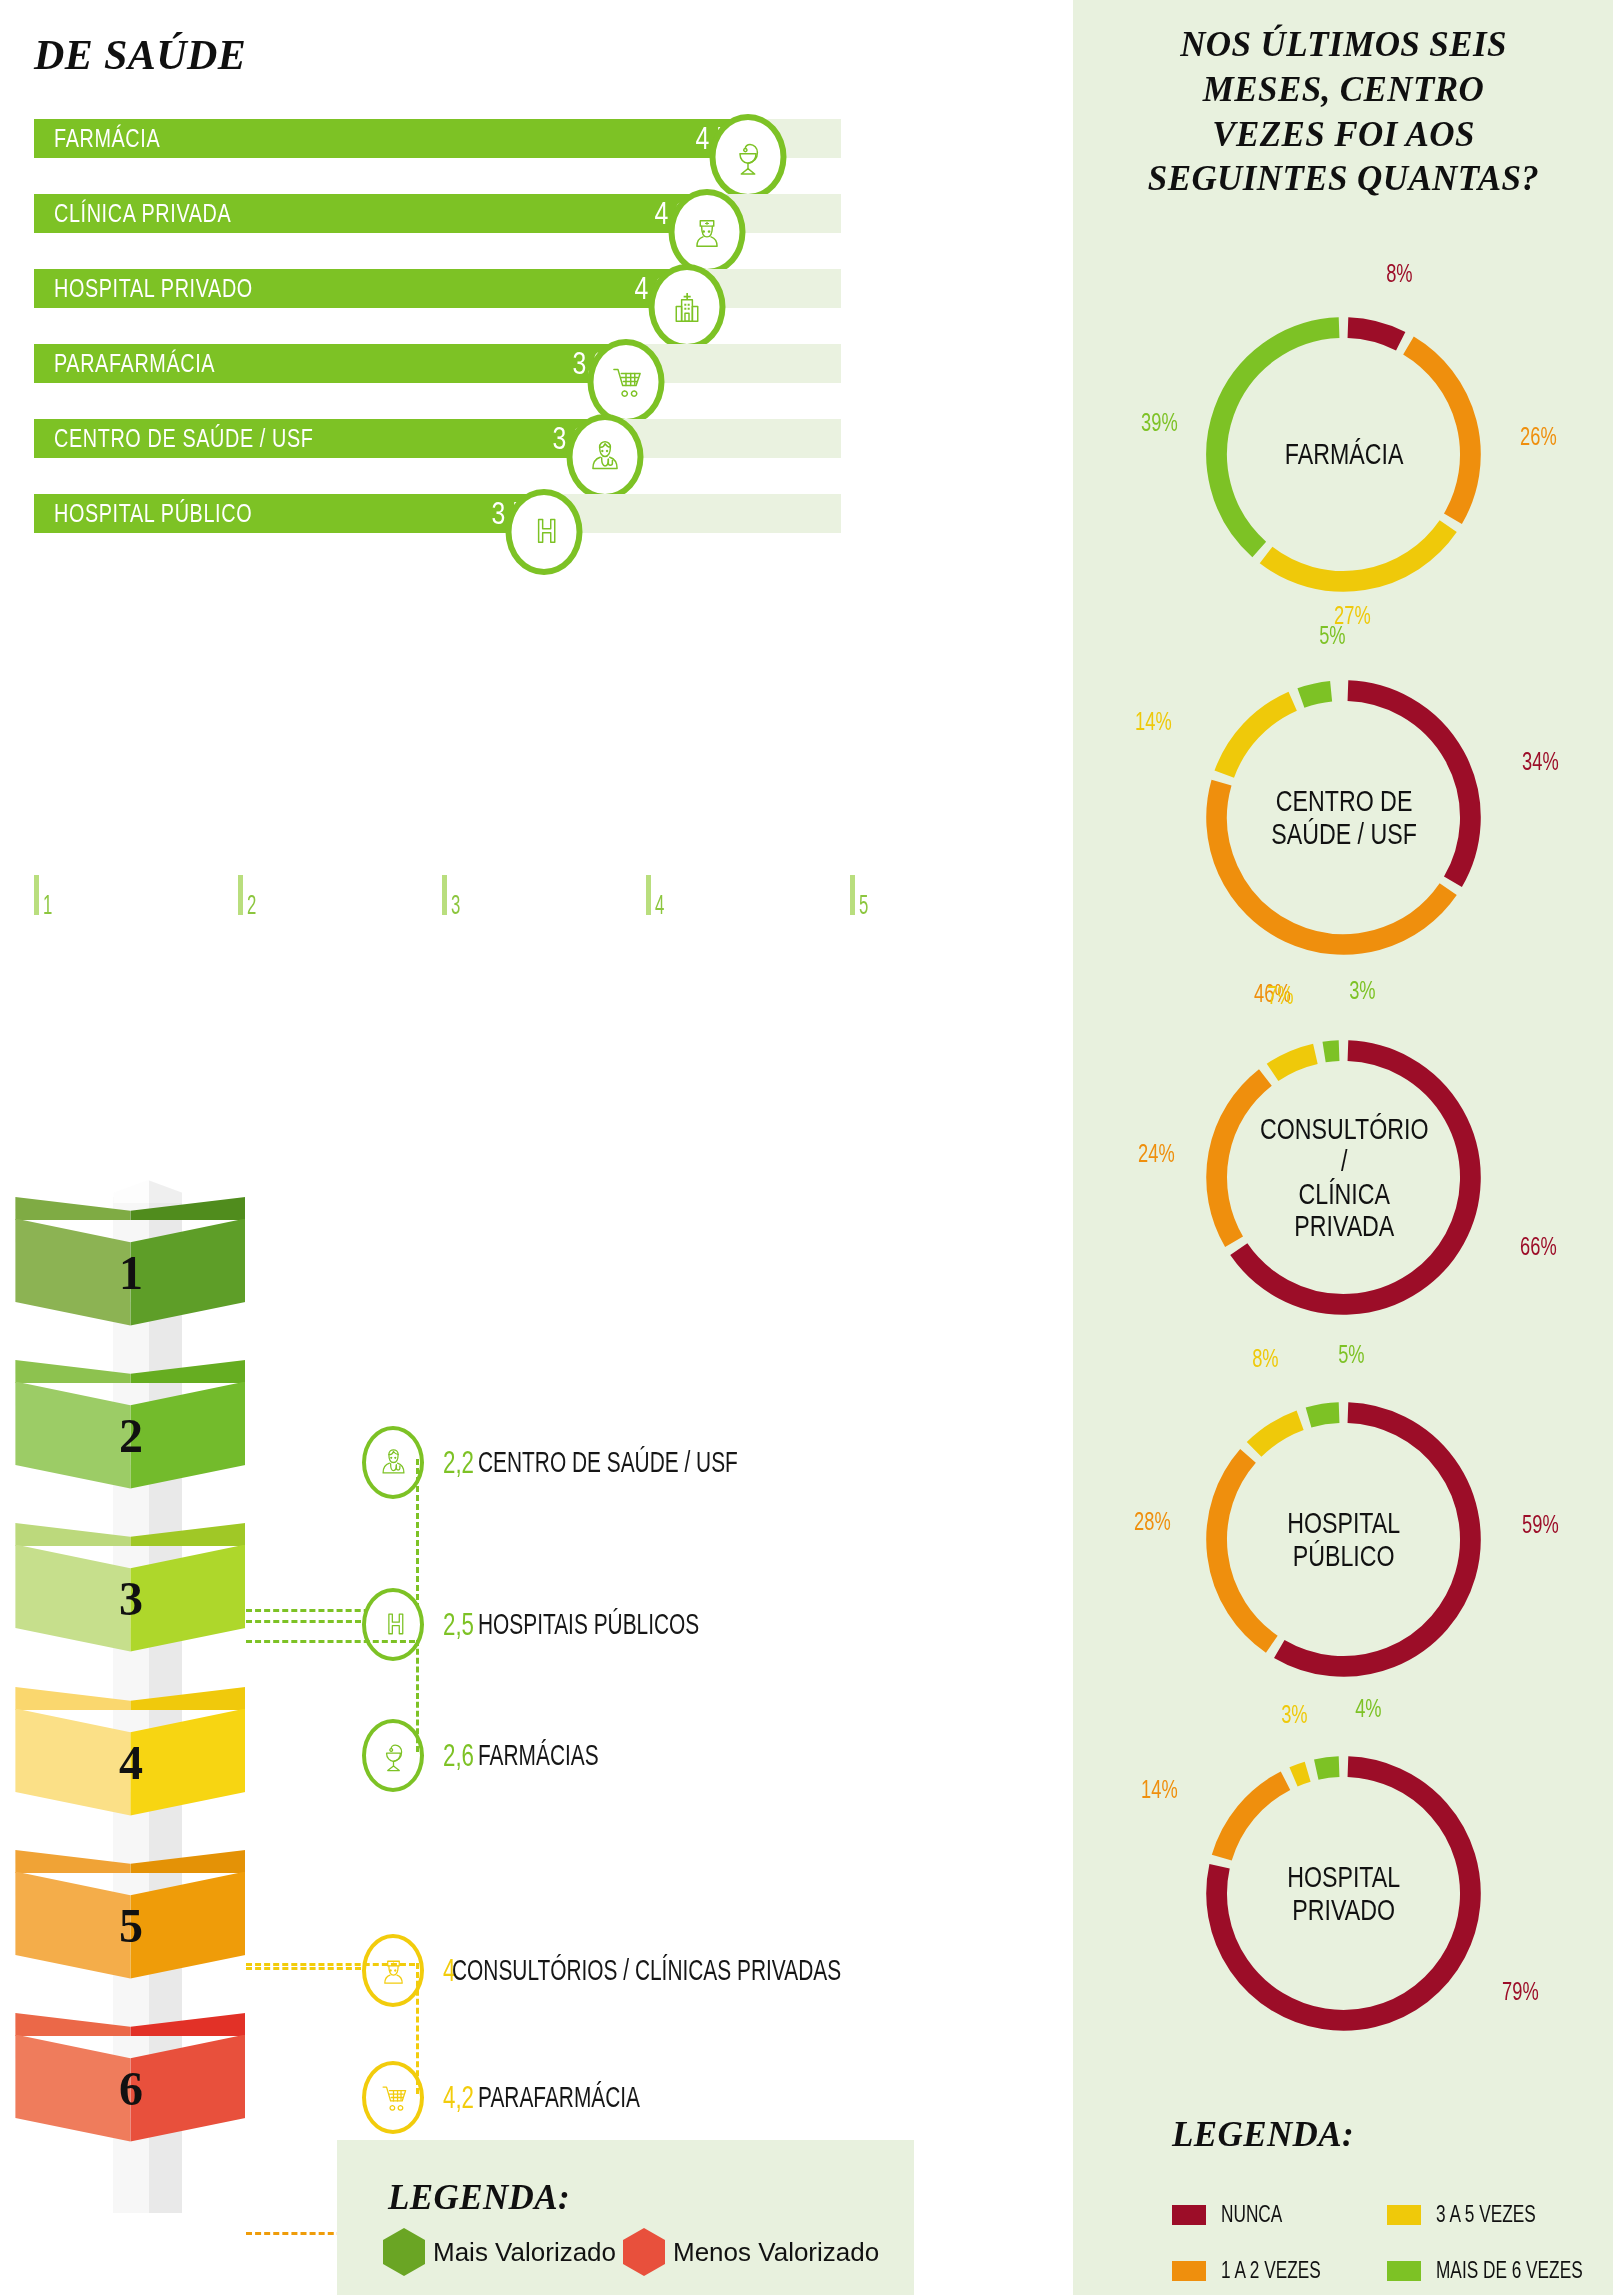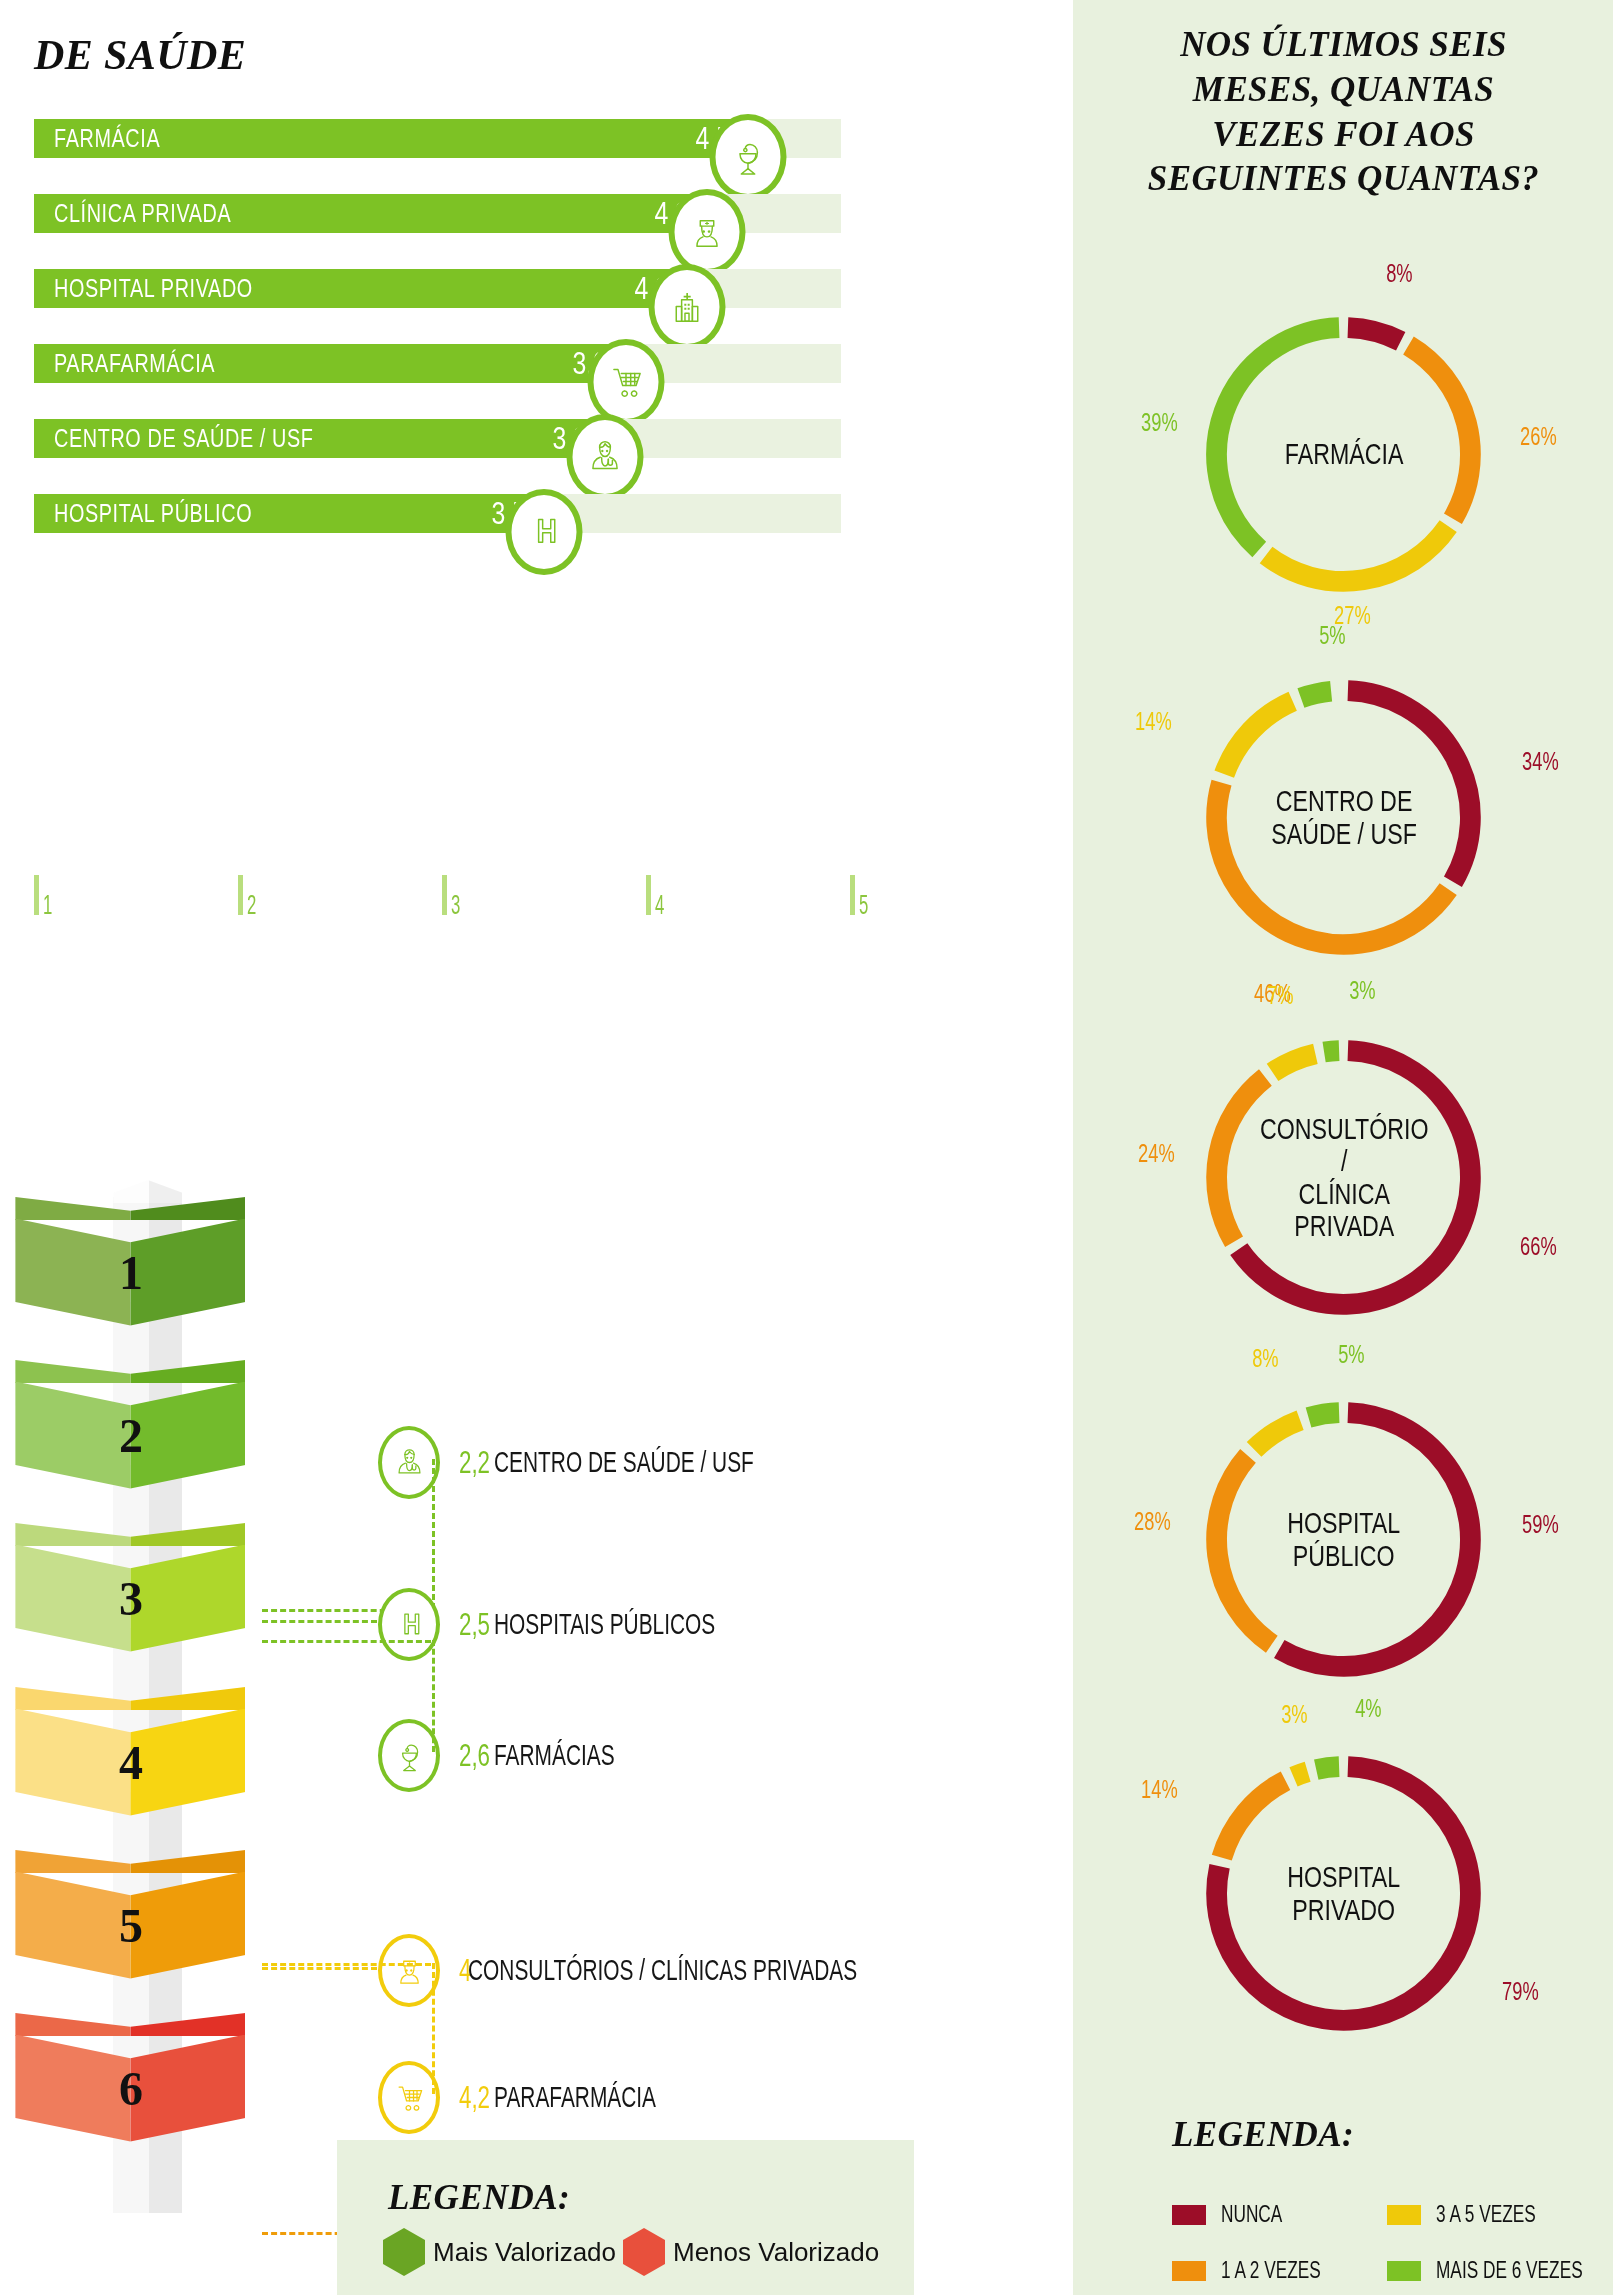--- a/index.html
+++ b/index.html
@@ -257,21 +257,21 @@
       </div>
       <div class="pyr-block" style="top: 816px;">
         <div class="pyr-top-l" style="background:#eb6848;clip-path:polygon(0% 0%,100% 60%,100% 100%,0% 100%)"></div>
         <div class="pyr-top-r" style="background:#e23127;clip-path:polygon(0% 60%,100% 0%,100% 100%,0% 100%)"></div>
         <div class="pyr-face-l" style="background:#ef7c5c;clip-path:polygon(0% 0%,100% 22%,100% 100%,0% 78%)"></div>
         <div class="pyr-face-r" style="background:#e8503c;clip-path:polygon(0% 22%,100% 0%,100% 78%,0% 100%)"></div>
         <div class="pyr-num">6</div>
       </div>
     </div>
 
-  <div id="pyr-items" style="position: absolute; left: 16px; top: 0px; width: 1290px; height: 2295px; padding-left: 12px;">
+  <div id="pyr-items" style="position: absolute; left: 0px; top: 0px; width: 1290px; height: 2295px; padding-left: 12px;">
       <div class="pitem" style="left: 362px; top: 1426px;">
         <div class="pbadge" style="border-color:#7dc225">
           <svg width="37" height="37" viewBox="0 0 48 64">
             <path d="M16 18 c0 -5 4 -8 8 -8 c4 0 8 3 8 8 c0 8 -3 14 -8 14 c-5 0 -8 -6 -8 -14 z" style="fill:none;stroke:#7dc225;stroke-width:2.2;stroke-linecap:round;stroke-linejoin:round"></path>
             <path d="M16 18 c4 1 7 -2 8 -5 c2 3 5 5 8 5" style="fill:none;stroke:#7dc225;stroke-width:2.2;stroke-linecap:round;stroke-linejoin:round"></path>
             <path d="M20 22 a1.8 1.8 0 1 0 .1 0 M27 22 a1.8 1.8 0 1 0 .1 0" style="fill:#7dc225"></path>
             <path d="M17 33 c-7 2 -11 7 -11 17 h36 c0 -10 -4 -15 -11 -17" style="fill:none;stroke:#7dc225;stroke-width:2.2;stroke-linecap:round;stroke-linejoin:round"></path>
             <path d="M19 34 c0 8 2 12 5 12 c3 0 5 -4 5 -10" style="fill:none;stroke:#7dc225;stroke-width:2.2;stroke-linecap:round;stroke-linejoin:round"></path>
             <path d="M29 36 v6 a3 3 0 0 0 6 0 v-4" style="fill:none;stroke:#7dc225;stroke-width:2.2;stroke-linecap:round;stroke-linejoin:round"></path>
           </svg>
@@ -363,21 +363,21 @@
           <div class="hex" style="background:#e8503c"></div>
           <div class="hexlabel">Menos Valorizado</div>
         </div>
       </div>
   </div>
 </div>
 
 <div id="right-col">
   <div id="right-title" class="serif-title">
     <div>NOS ÚLTIMOS SEIS</div>
-    <div>MESES, QUANTAS</div>
+    <div>MESES, CENTRO</div>
     <div>VEZES FOI AOS</div>
     <div>SEGUINTES QUANTAS?</div>
   </div>
 
   <div id="donuts">
       <div class="donut" style="top: 293px;">
         <svg width="323" height="323" viewBox="0 0 420 420">
           <path d="M 215.76 45.10 A 165 165 0 0 1 284.39 62.72" fill="none" stroke="#9c0d28" stroke-width="27"></path>
           <path d="M 294.49 68.27 A 165 165 0 0 1 352.31 293.50" fill="none" stroke="#ef8f0d" stroke-width="27"></path>
           <path d="M 346.14 303.22 A 165 165 0 0 1 109.33 340.73" fill="none" stroke="#efc90a" stroke-width="27"></path>

